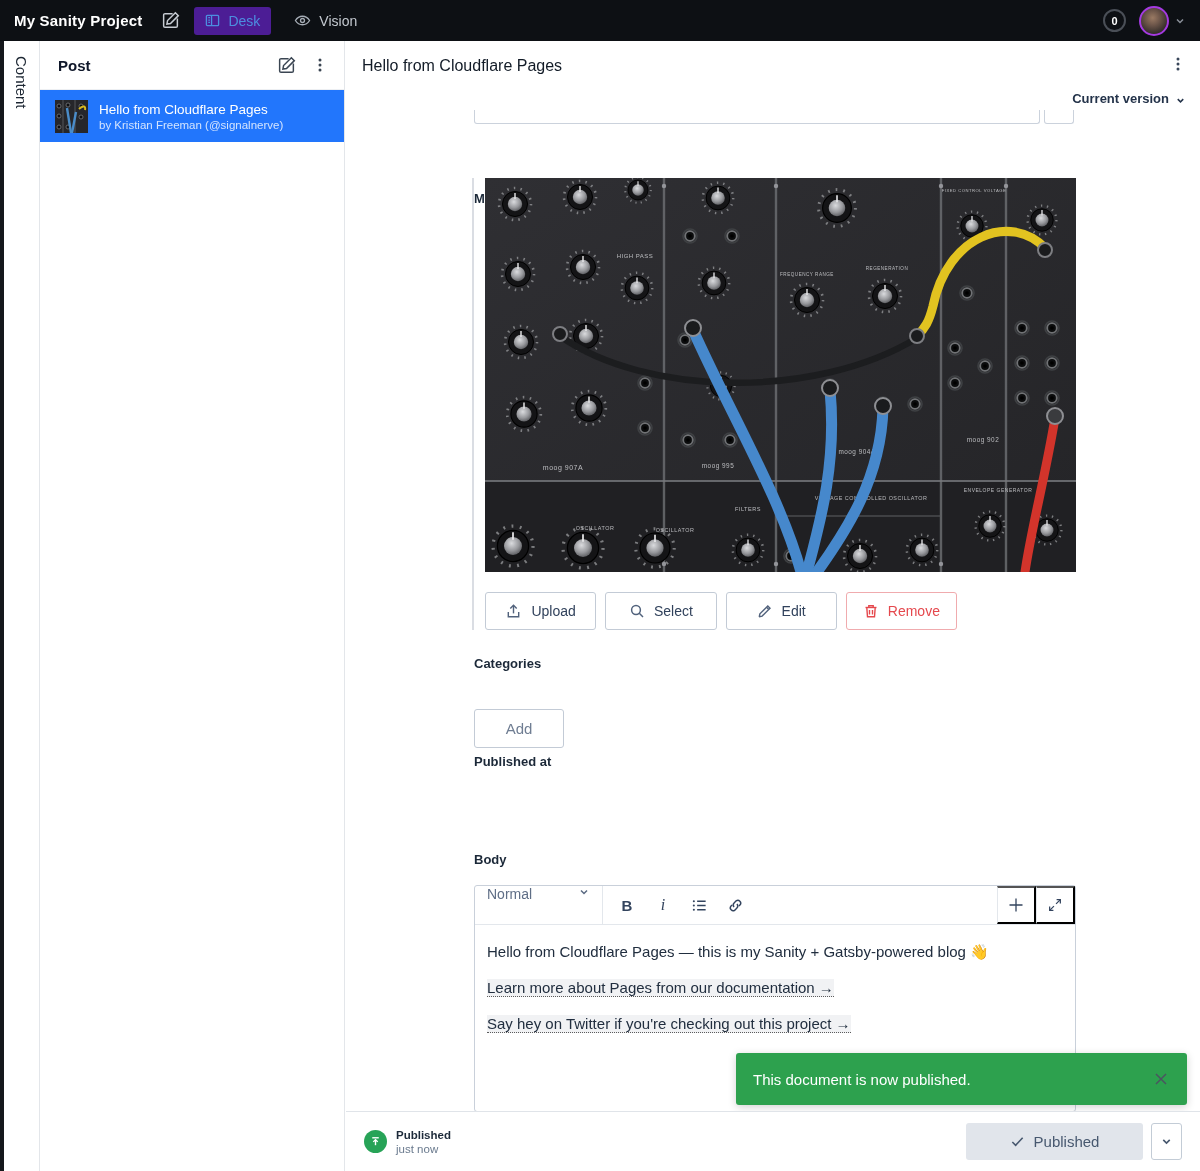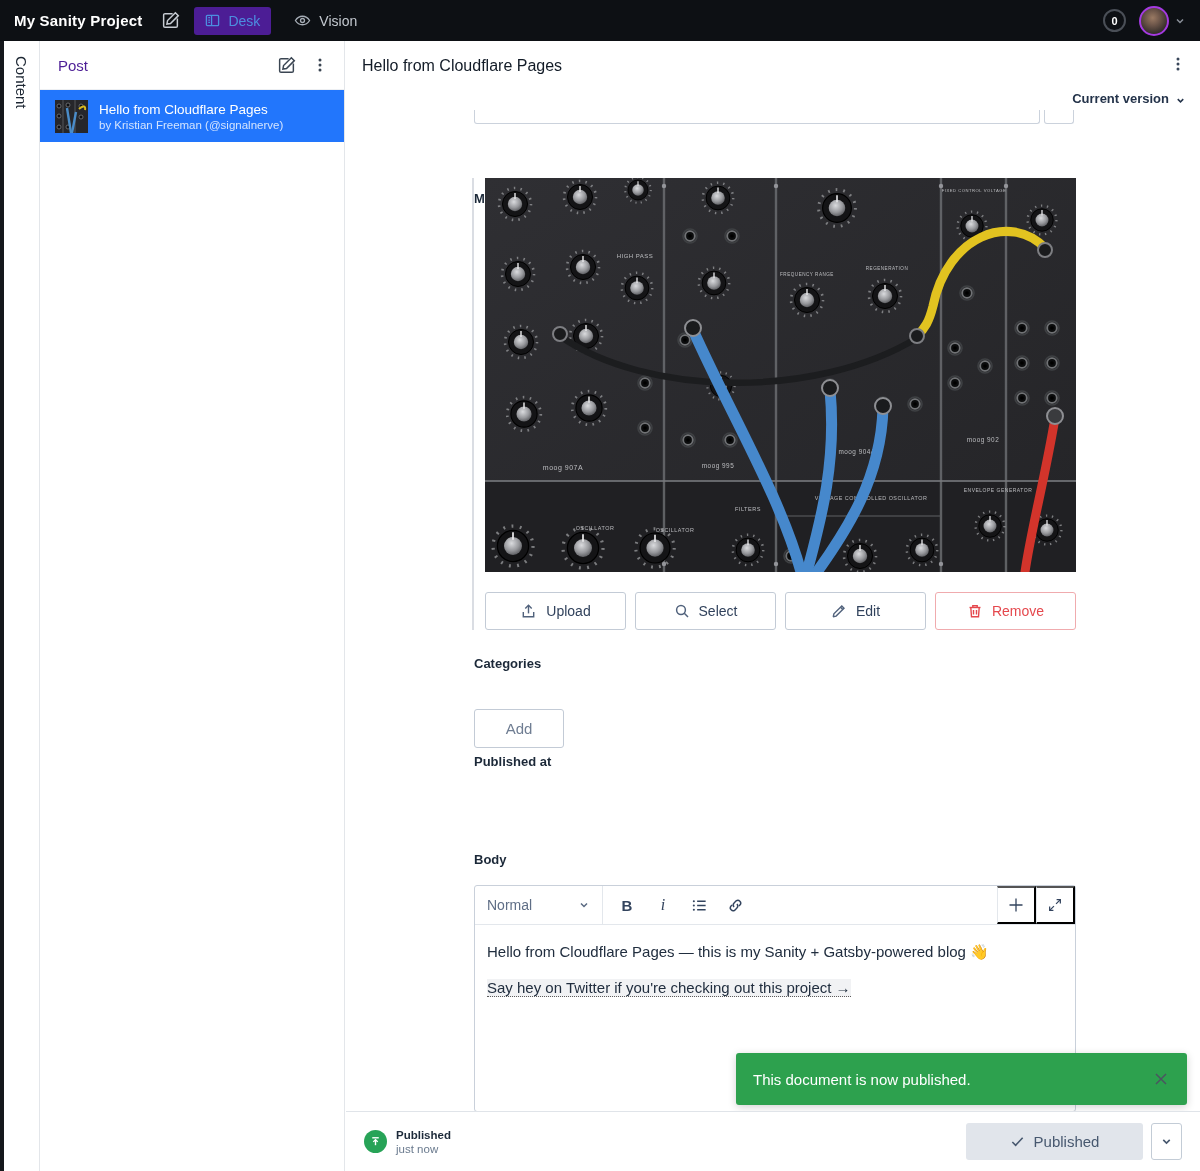--- a/index.html
+++ b/index.html
@@ -35,21 +35,21 @@
   .dark-edge { position:absolute; left:0; top:41px; width:4px; height:1130px; background:#15181c; }
   .content-strip { position:absolute; left:4px; top:41px; width:36px; height:1130px; background:#fff;
                    border-right:1px solid #e3e6ea; cursor:pointer; }
   .content-strip span { position:absolute; top:15px; left:50%; transform:translateX(-50%);
                         writing-mode:vertical-rl; font-size:15px; color:#1d2733; }
 
   .list-panel { position:absolute; left:40px; top:41px; width:305px; height:1130px; background:#fff;
                 border-right:1px solid #e3e6ea; }
   .list-header { height:49px; display:flex; align-items:center; padding:0 16px 0 18px; gap:16px;
                  border-bottom:1px solid #edeff2; }
-  .list-header .title { flex:1; font-size:15px; font-weight:400; color:#4c1d95; }
+  .list-header .title { flex:1; font-size:15px; font-weight:700; color:#0f172a; }
   .list-header .hicon { color:#3a4552; display:flex; cursor:pointer; }
   .doc-item { height:52px; background:#2276fc; display:flex; align-items:center; padding:0 12px 0 15px; gap:11px; cursor:pointer; }
   .doc-item .thumb { width:33px; height:33px; flex:none; overflow:hidden; }
   .doc-item .t { color:#fff; font-size:13.5px; line-height:17px; }
   .doc-item .s { color:rgba(255,255,255,.8); font-size:11.5px; line-height:14px; }
 
   
   .main { position:absolute; left:346px; top:41px; width:854px; height:1130px; background:#fff; }
   .doc-title { position:absolute; left:16px; top:16px; font-size:16px; font-weight:500; color:#121b27; }
   .doc-menu { position:absolute; right:14px; top:15px; color:#39465a; cursor:pointer; }
@@ -59,42 +59,42 @@
 
   .label { position:absolute; left:128px; font-size:13px; font-weight:700; color:#1b2838; }
 
   .sliver { position:absolute; top:69px; border:1px solid #cbd2dc; border-top:none; border-radius:0 0 3px 3px; height:14px; background:#fff; }
   .sliver.field { left:128px; width:566px; }
   .sliver.btn { left:698px; width:30px; }
 
   .change-bar { position:absolute; left:126px; top:137px; width:2px; height:452px; background:#dadde3; }
   .img-wrap { position:absolute; left:139px; top:137px; width:591px; height:394px; overflow:hidden; cursor:pointer; }
 
-  .img-buttons { position:absolute; left:139px; top:551px; width:591px; display:flex; gap:9px; }
+  .img-buttons { position:absolute; left:139px; top:551px; width:472px; display:flex; gap:9px; }
   .img-buttons button { flex:1; height:38px; background:#fff; border:1px solid #c3cbd6; border-radius:3px;
                         display:flex; align-items:center; justify-content:center; gap:9px;
                         font-family:"Liberation Sans", sans-serif; font-size:14px; font-weight:500; color:#31425c; cursor:pointer; }
   .img-buttons button svg { color:#51627c; }
   .img-buttons button.danger { color:#e5484d; border-color:#f0abae; }
   .img-buttons button.danger svg { color:#e5484d; }
 
   .add-btn { position:absolute; left:128px; top:648px; width:90px; height:39px; background:#fff;
              border:1px solid #c3cbd6; border-radius:3px; font-family:"Liberation Sans", sans-serif;
              font-size:15px; color:#6f7d92; cursor:pointer;margin-top:20px; }
 
   .date-field { position:absolute; left:128px; top:746px; width:602px; height:38px; border:1px solid #c9d0da;
                 border-radius:3px; display:flex; align-items:center; padding:0 12px; background:#fff; }
   .date-field input { flex:1; border:none; outline:none; font-family:"Liberation Sans", sans-serif;
                       font-size:15px; color:#1c2940; background:transparent; }
   .date-field .cal { color:#3c4c66; display:flex; cursor:pointer; }
 
   .editor { position:absolute; left:128px; top:844px; width:602px; height:227px; border:1px solid #c9d0da;
             border-radius:3px; background:#fff; }
   .toolbar { height:39px; border-bottom:1px solid #e3e7ec; display:flex; align-items:stretch; }
-  .style-select { width:128px; display:flex; align-items:center; padding:0 12px; border-right:1px solid #e3e7ec;
+  .style-select { width:128px; display:flex; padding:0 12px; border-right:1px solid #e3e7ec;
                   color:#5f6e86; font-size:14px; cursor:pointer; }
   .style-select .chev { margin-left:auto; display:flex; color:#5a6a82; }
   .fmt { display:flex; align-items:center; padding:0 8px; gap:4px; }
   .fmt .fbtn { width:32px; height:30px; display:flex; align-items:center; justify-content:center;
                color:#33445e; cursor:pointer; border-radius:3px; background:none; border:none; }
   .fmt .fbtn.b { font-family:"Liberation Sans", sans-serif; font-weight:700; font-size:15px; }
   .fmt .fbtn.i { font-family:"Liberation Serif", serif; font-style:italic; font-size:16px; }
   .tb-spacer { flex:1; }
   .tb-end { width:39px; border-left:1px solid #e3e7ec; display:flex; align-items:center; justify-content:center;
             color:#33445e; cursor:pointer; background:none; }
@@ -438,20 +438,21 @@
           <svg width="16" height="16" viewBox="0 0 18 18" fill="none" stroke="currentColor" stroke-width="1.4">
               <path d="M10.8 3h4.2v4.2"></path>
               <path d="M15 3l-4.8 4.8"></path>
               <path d="M7.2 15H3v-4.2"></path>
               <path d="M3 15l4.8-4.8"></path>
             </svg>
         </button>
       </div>
       <div class="editor-body">
         <p>Hello from Cloudflare Pages — this is my Sanity + Gatsby-powered blog 👋</p>
+        <p><span class="body-link">Learn more about Pages from our documentation →</span></p>
         <p><span class="body-link">Say hey on Twitter if you're checking out this project →</span></p>
       </div>
     </div>
 
     <div class="toast">
       <div class="msg">This document is now published.</div>
       <div class="close">
         <svg width="18" height="18" viewBox="0 0 18 18" fill="none" stroke="currentColor" stroke-width="1.5">
             <path d="M4 4l10 10M14 4L4 14"></path>
           </svg>

